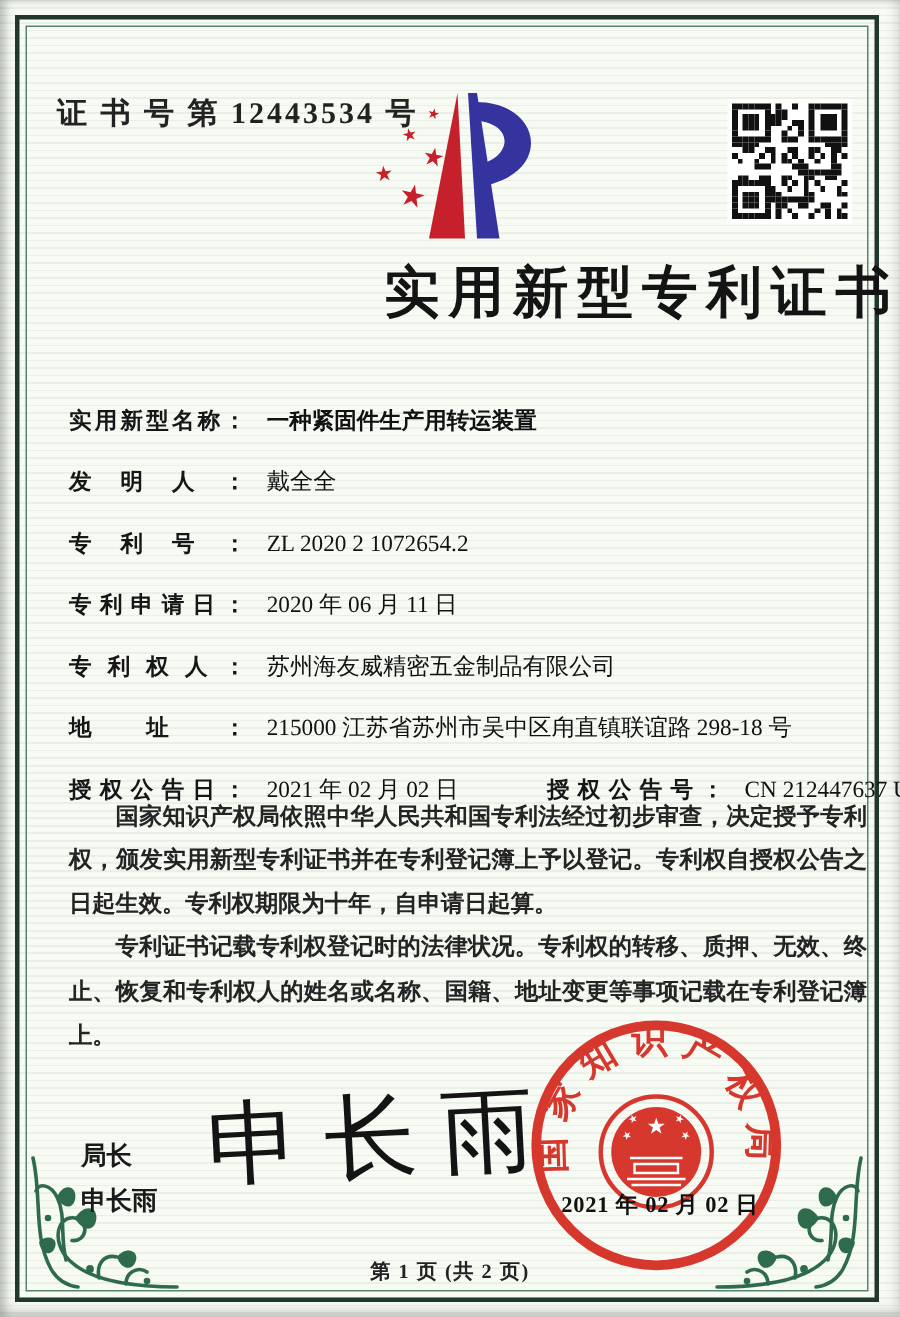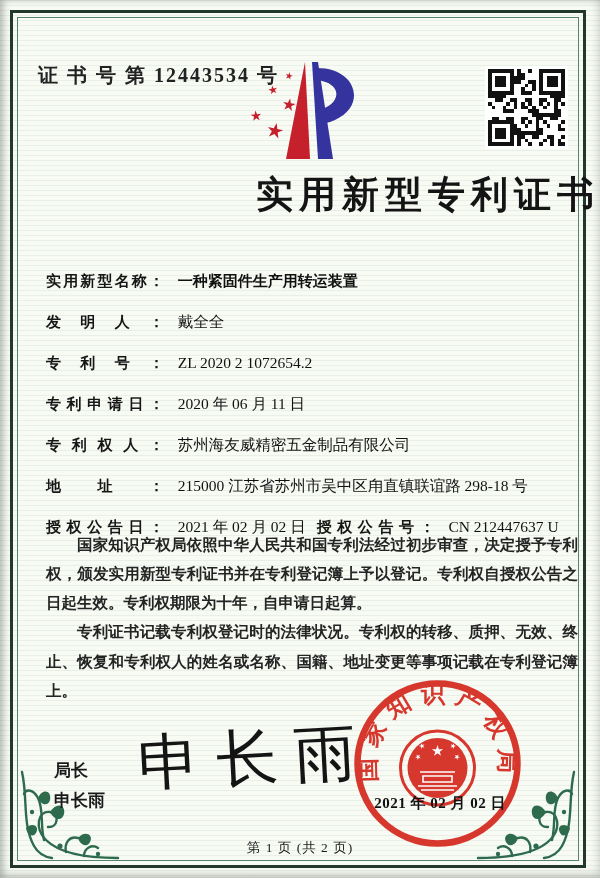--- a/index.html
+++ b/index.html
@@ -43,21 +43,21 @@
   
   .fields{position:absolute;left:46px;top:268px;right:40px;}
   .frow{margin-bottom:15px;line-height:26px;white-space:nowrap;font-size:15px;}
   .f-label{
     display:inline-block;width:118px;vertical-align:top;
     text-align:justify;text-align-last:justify;-moz-text-align-last:justify;
     font-family:"Liberation Sans",sans-serif;font-weight:700;color:#161616;
   }
   .f-value{margin-left:10px;font-family:"Liberation Serif",serif;font-size:15.5px;color:#111;}
   .f-value.bold{font-weight:700;font-family:"Liberation Sans",sans-serif;font-size:15px;}
-  .grant{display:flex;}
+  .grant{display:flex;gap:48px;}
   .grant .pair{white-space:nowrap;}
   .grant .pair.right{margin-left:11px;}
   
   .bodytext{
     position:absolute;left:46px;right:22px;top:530px;
     font-size:15.5px;line-height:1.88;font-weight:700;color:#242424;
     text-align:justify;font-family:"Liberation Serif",serif;
   }
   .bodytext p{margin:0;text-indent:2em;}
   
@@ -68,21 +68,21 @@
     font-family:"Liberation Serif",serif;
     transform:rotate(-3deg);white-space:nowrap;
   }
   .seal{position:absolute;left:350px;top:676px;width:175px;height:175px;}
   .seal-date{
     position:absolute;left:360px;top:794px;width:160px;text-align:center;
     font-size:15px;font-weight:700;color:#111;letter-spacing:0.5px;z-index:5;
   }
   .page-ind{
     position:absolute;left:0;right:0;top:839px;text-align:center;
-    font-size:13.5px;font-weight:400;color:#222;letter-spacing:1px;
+    font-size:13.5px;font-weight:700;color:#222;letter-spacing:1px;
   }
   .corner{position:absolute;width:112px;height:112px;pointer-events:none;}
   .corner.bl{left:14px;bottom:12px;}
   .corner.br{right:18px;bottom:12px;transform:scaleX(-1);}
 </style>
 </head>
 <body>
 
 <div class="paper">
   <div class="frame-outer"></div>

